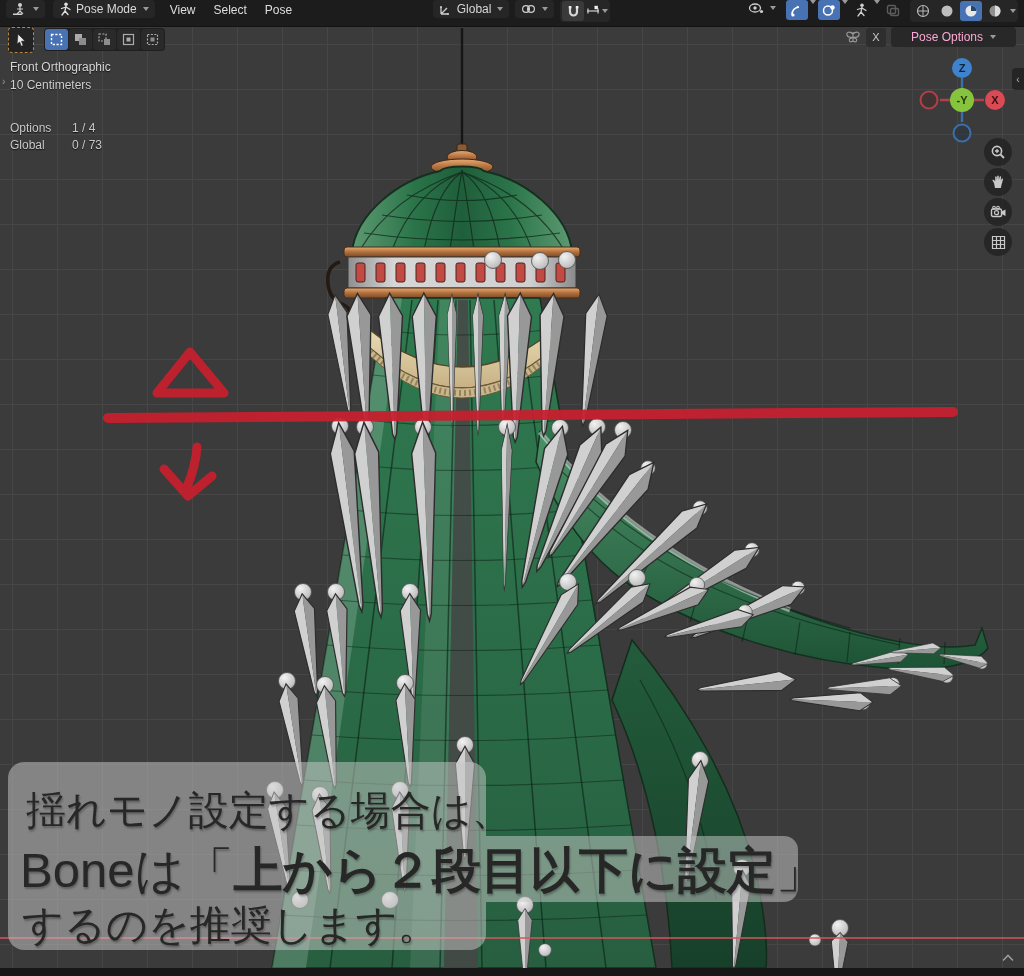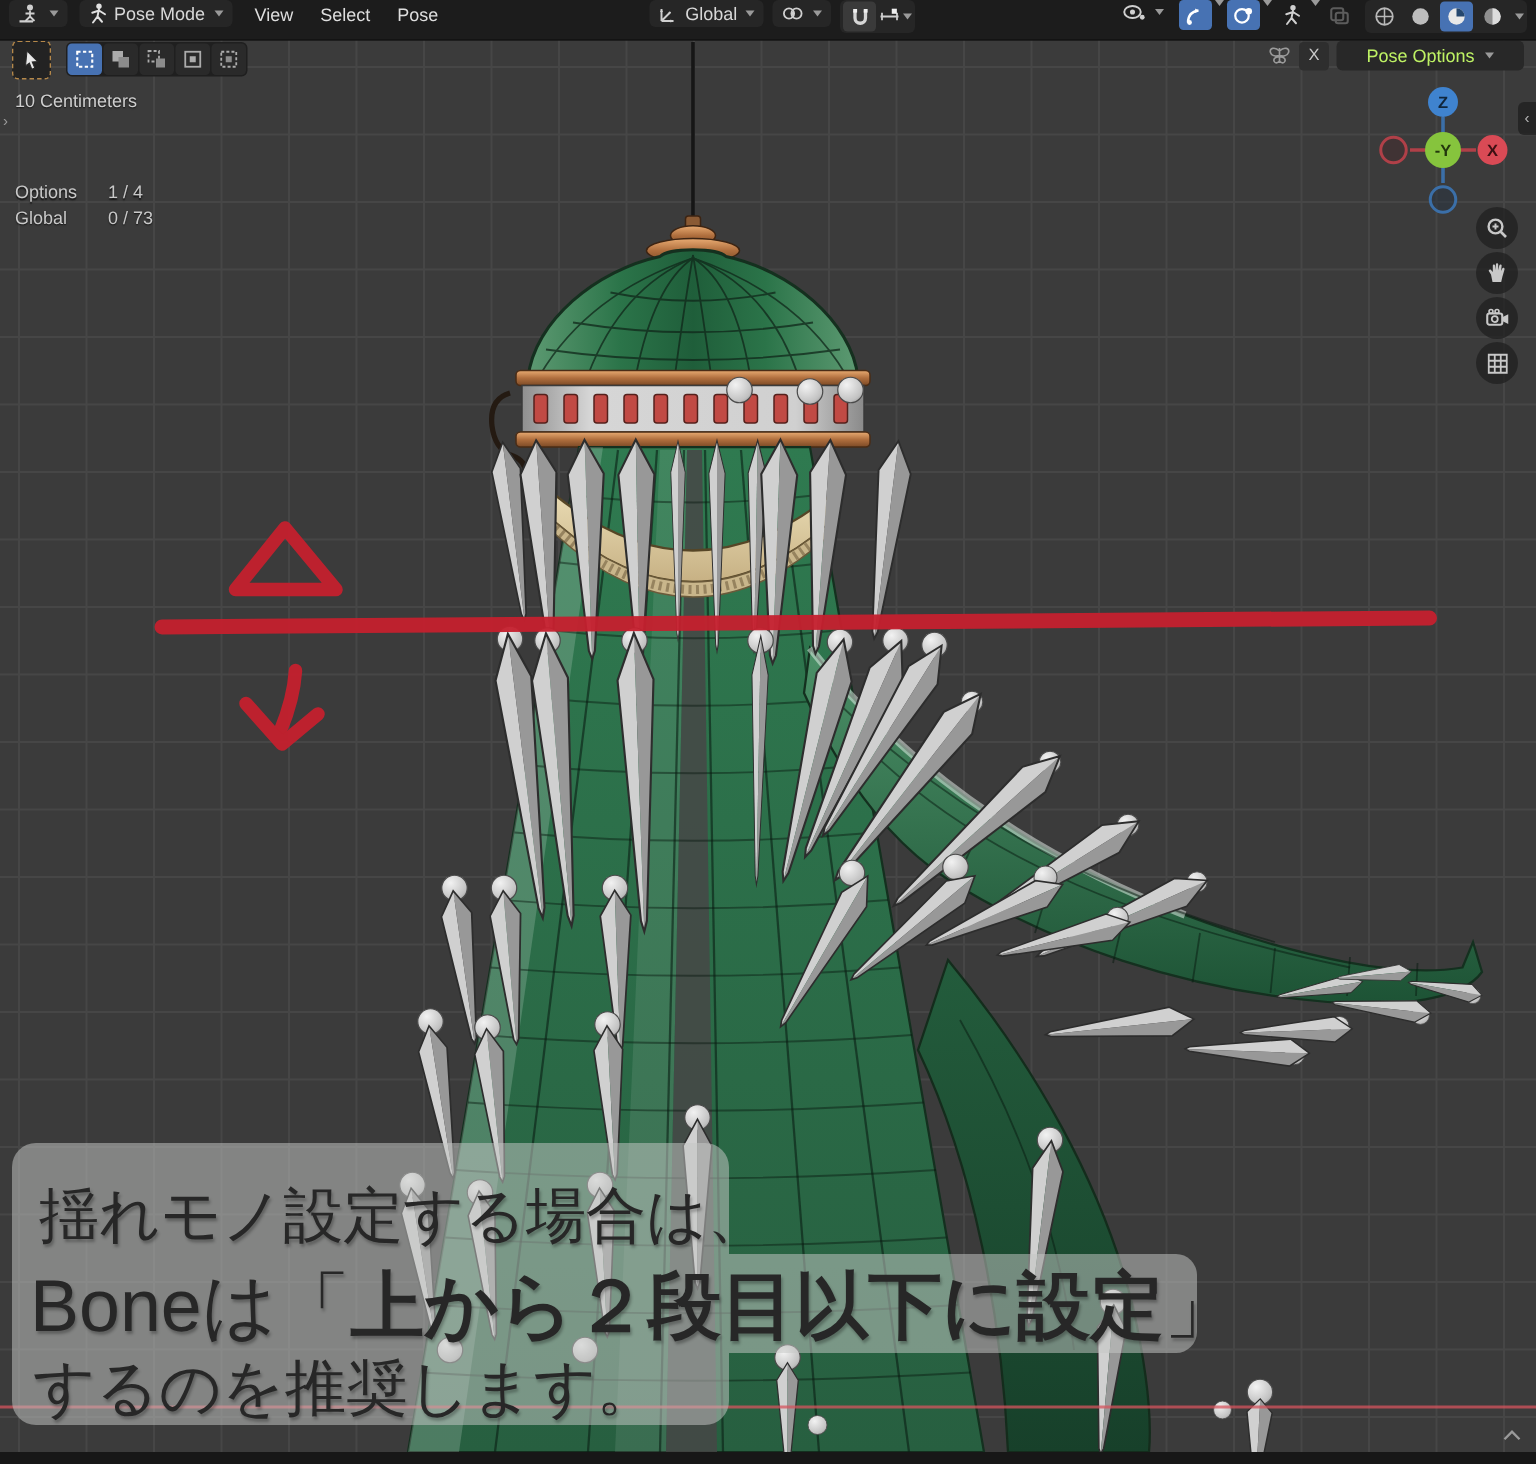--- a/index.html
+++ b/index.html
@@ -29,21 +29,21 @@
   .row2{position:absolute;left:0;top:27px;width:1024px;height:25px;z-index:25;display:flex;align-items:center;}
   .tool-active{width:24px;height:24px;margin-left:8px;border:1px dashed #b5884a;border-radius:4px;
     background:#232323;display:flex;align-items:center;justify-content:center;}
   .selgrp{display:flex;gap:1px;margin-left:10px;background:#1f1f1f;border-radius:4px;padding:1px;}
   .selbtn{width:23px;height:21px;border-radius:3px;background:#2a2a2a;display:flex;align-items:center;justify-content:center;}
   .selbtn.on{background:#4772b3;}
   .poseopts{position:absolute;right:8px;top:0;display:flex;align-items:center;gap:5px;}
   .xbtn{width:20px;height:19px;background:#2e2e2e;border-radius:3px;color:#c9c9c9;font-size:11px;
         display:flex;align-items:center;justify-content:center;}
   .ddl{display:flex;align-items:center;gap:5px;background:#282828;border-radius:4px;
-       padding:3px 20px;color:#bef264;font-size:12px;}
+       padding:3px 20px;color:#f9a8d4;font-size:12px;}
   
   .ovl{position:absolute;left:10px;top:58px;color:#d6d6d6;font-size:12px;z-index:20;
        text-shadow:0 1px 1px rgba(0,0,0,.7);line-height:18px;}
   .ovl .dim{color:#cfcfcf;}
   .stats{position:absolute;left:10px;top:120px;color:#c9c9c9;font-size:12px;z-index:20;
          text-shadow:0 1px 1px rgba(0,0,0,.7);line-height:17px;}
   .stats .row{display:flex;}
   .stats .lab{width:62px;}
   .caret{position:absolute;left:2px;top:76px;color:#9a9a9a;font-size:10px;z-index:20;}
   
@@ -504,20 +504,21 @@
         </div>
       <div class="ddl">
         <span>Pose Options</span>
         <span class="chev"></span>
       </div>
     </div>
   </div>
 
   <span class="caret">›</span>
   <div class="ovl">
+    <div>Front Orthographic</div>
     <div class="dim">10 Centimeters</div>
   </div>
   <div class="stats">
     <div class="row">
         <span class="lab">Options</span>
         <span>1 / 4</span>
       </div>
     <div class="row">
         <span class="lab">Global</span>
         <span>0 / 73</span>

